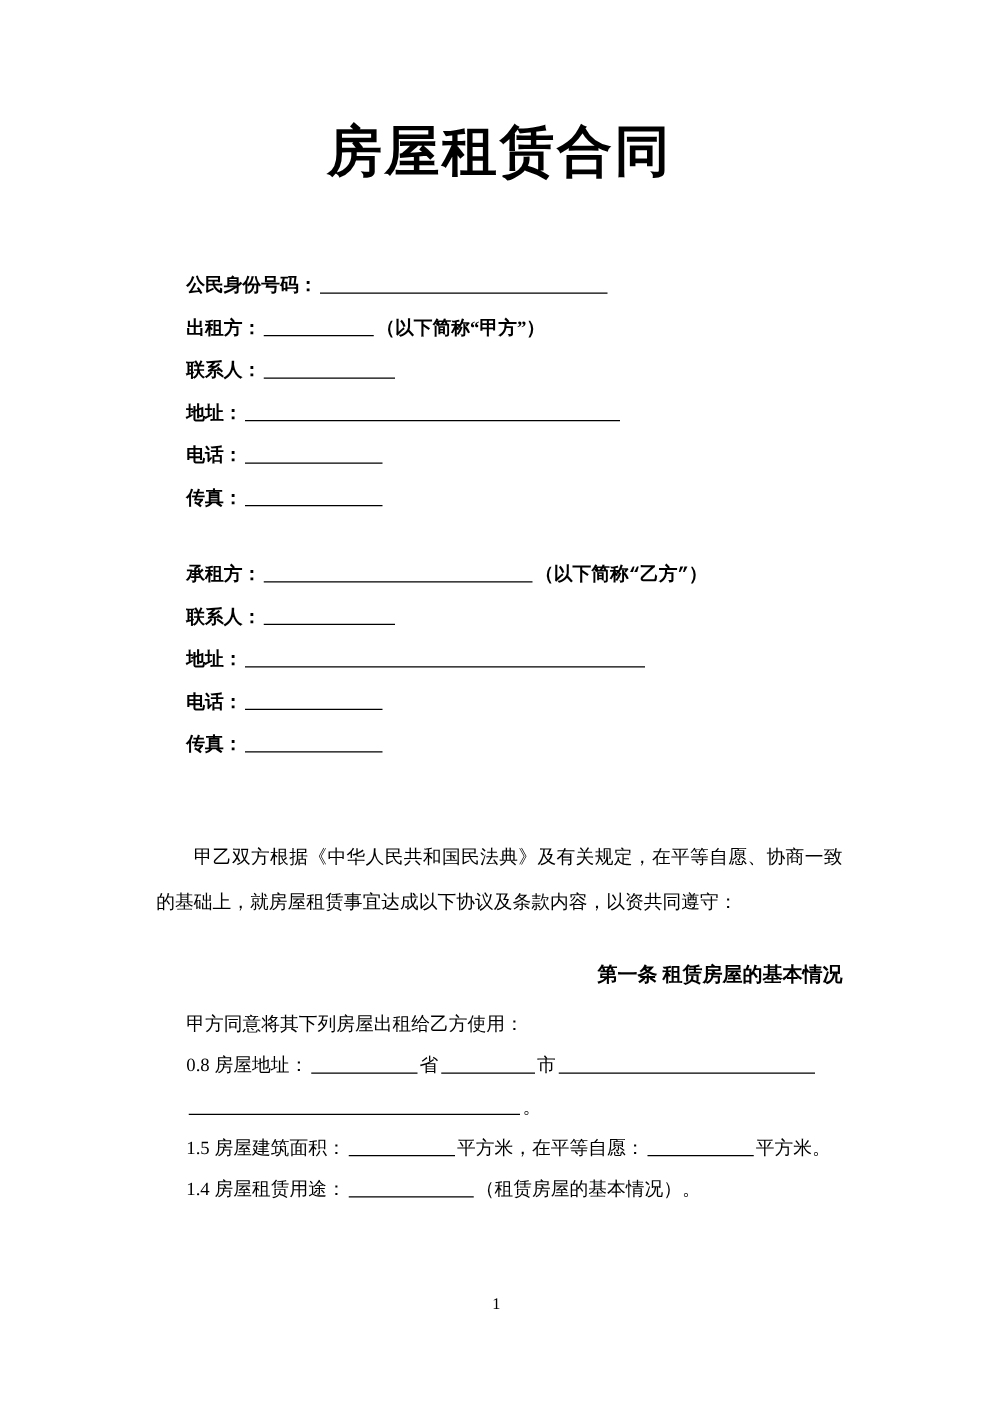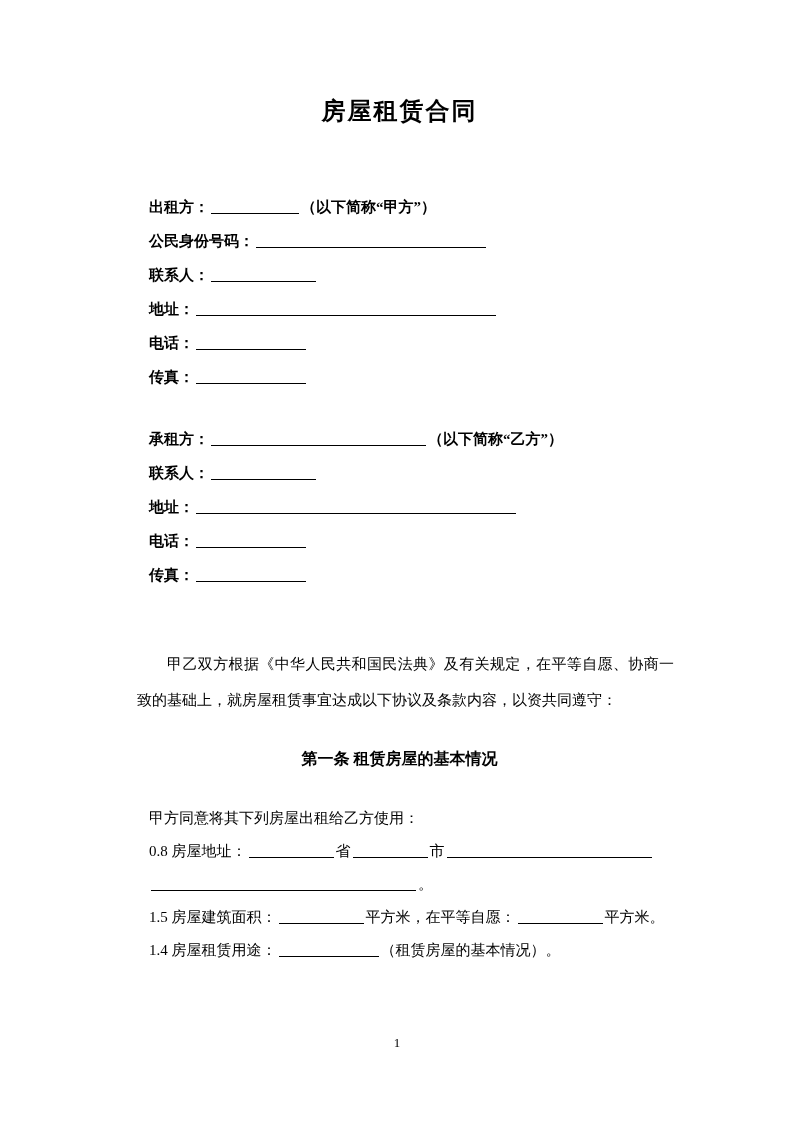--- a/index.html
+++ b/index.html
@@ -16,36 +16,37 @@
     color: #000000;
     font-family: "Liberation Serif", "DejaVu Serif", serif;
     font-size: 15px;
     padding: 98px 120px 0 125px;
     overflow: hidden;
   }
   .doc-title {
     text-align: center;
     font-family: "Liberation Sans", "DejaVu Sans", sans-serif;
     font-weight: bold;
-    font-size: 24px;
+    font-size: 44px;
     line-height: 1.1;
     margin: 0;
     letter-spacing: 2px;
   }
   .fields {
     margin: 66px 0 0 24px;
   }
   .field-line {
     height: 34px;
     line-height: 34px;
     font-weight: bold;
     white-space: nowrap;
   }
   .group-gap {
     margin-top: 28px;
+    font-family: Liberation Mono, monospace;
   }
   .blank {
     display: inline-block;
     border-bottom: 1px solid #000;
     height: 15px;
     vertical-align: -2px;
     margin: 0 2px;
   }
   .w75  { width: 75px; }
   .w85  { width: 85px; }
@@ -53,40 +54,40 @@
   .w100 { width: 100px; }
   .w105 { width: 105px; }
   .w110 { width: 110px; }
   .w205 { width: 205px; }
   .w215 { width: 215px; }
   .w230 { width: 230px; }
   .w265 { width: 265px; }
   .w300 { width: 300px; }
   .w320 { width: 320px; }
   .preamble {
-    margin: 54px 0 0 12px;
+    margin: 54px 0 0 0;
     line-height: 36px;
     text-align: justify;
     text-indent: 30px;
   }
   .section-heading {
-    text-align: center;
+    text-align: right;
     font-weight: bold;
     font-size: 16px;
     margin: 26px 0 0 0;
     line-height: 30px;
   }
   .clause {
     margin: 0;
     line-height: 33px;
     text-align: justify;
     text-indent: 24px;
   }
   .clause-first {
-    margin-top: 28px;
+    margin-top: 8px;
   }
   .clause-cont {
     margin: 0 0 0 24px;
     line-height: 33px;
     text-indent: 0;
   }
   .page-number {
     position: absolute;
     left: 0;
     right: 0;
@@ -98,24 +99,24 @@
 </style>
 </head>
 <body>
 
 <div class="page">
 
   <h1 class="doc-title">房屋租赁合同</h1>
 
   <div class="fields">
     <div class="field-line">
-      <span>出租方：</span><span class="blank w88"></span><span>（以下简称“甲方”）</span>
+      <span>公民身份号码：</span><span class="blank w230"></span>
     </div>
     <div class="field-line">
-      <span>公民身份号码：</span><span class="blank w230"></span>
+      <span>出租方：</span><span class="blank w88"></span><span>（以下简称“甲方”）</span>
     </div>
     <div class="field-line">
       <span>联系人：</span><span class="blank w105"></span>
     </div>
     <div class="field-line">
       <span>地址：</span><span class="blank w300"></span>
     </div>
     <div class="field-line">
       <span>电话：</span><span class="blank w110"></span>
     </div>

